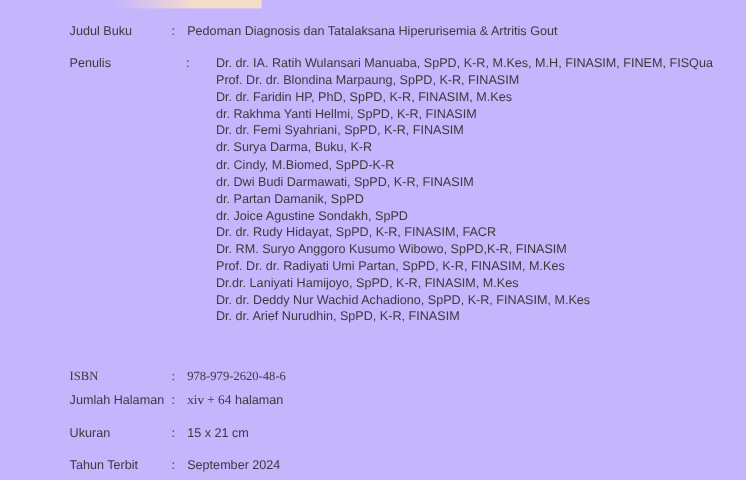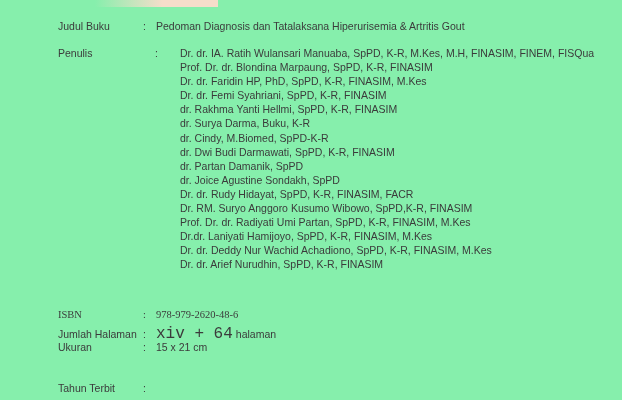--- a/index.html
+++ b/index.html
@@ -7,21 +7,21 @@
   body {
     background: #ffffff;
     font-family: "Liberation Sans", sans-serif;
     color: #3b3b3b;
     position: relative;
     overflow: hidden;
   }
   .page {
     position: absolute;
     inset: 0;
-    background: #86efac;
+    background: #c4b5fd;
   }
   .accent-bar {
     position: absolute;
     top: 0;
     left: 95px;
     width: 123px;
     height: 7px;
     background: linear-gradient(to right, rgba(246, 221, 202, 0), #f6ddca 55%);
   }
   .row {
@@ -33,27 +33,27 @@
     line-height: 14.1px;
     white-space: nowrap;
   }
   .label { width: 85px; flex: none; }
   .colon { width: 13px; flex: none; }
   .value { flex: none; }
   .row-judul  { top: 19px; }
   .row-penulis{ top: 46px; gap: 12px; }
   .row-isbn   { top: 308px; font-family: Liberation Serif, serif; }
   .row-jumlah { top: 327px; }
-  .row-ukuran { top: 340px; justify-content: center; }
+  .row-ukuran { top: 354px; justify-content: center; }
   .row-tahun  { top: 381px; }
   .authors { display: block; }
   .author-line { display: block; }
   .serif {
-    font-family: Liberation Mono, monospace;
-    font-size: 16px;
+    font-family: Liberation Serif, serif;
+    font-size: 11px;
     margin-top: 20px;
   }
   .suffix { margin-left: 3px; }
 </style>
 </head>
 <body>
 
 <div class="page">
 
   <div class="accent-bar"></div>
@@ -64,22 +64,22 @@
     <span class="value">Pedoman Diagnosis dan Tatalaksana Hiperurisemia &amp; Artritis Gout</span>
   </div>
 
   <div class="row row-penulis">
     <span class="label">Penulis</span>
     <span class="colon">:</span>
     <span class="authors">
       <span class="author-line">Dr. dr. IA. Ratih Wulansari Manuaba, SpPD, K-R, M.Kes, M.H, FINASIM, FINEM, FISQua</span>
       <span class="author-line">Prof. Dr. dr. Blondina Marpaung, SpPD, K-R, FINASIM</span>
       <span class="author-line">Dr. dr. Faridin HP, PhD, SpPD, K-R, FINASIM, M.Kes</span>
+      <span class="author-line">dr. Rakhma Yanti Hellmi, SpPD, K-R, FINASIM</span>
       <span class="author-line">Dr. dr. Femi Syahriani, SpPD, K-R, FINASIM</span>
-      <span class="author-line">dr. Rakhma Yanti Hellmi, SpPD, K-R, FINASIM</span>
       <span class="author-line">dr. Surya Darma, Buku, K-R</span>
       <span class="author-line">dr. Cindy, M.Biomed, SpPD-K-R</span>
       <span class="author-line">dr. Dwi Budi Darmawati, SpPD, K-R, FINASIM</span>
       <span class="author-line">dr. Partan Damanik, SpPD</span>
       <span class="author-line">dr. Joice Agustine Sondakh, SpPD</span>
       <span class="author-line">Dr. dr. Rudy Hidayat, SpPD, K-R, FINASIM, FACR</span>
       <span class="author-line">Dr. RM. Suryo Anggoro Kusumo Wibowo, SpPD,K-R, FINASIM</span>
       <span class="author-line">Prof. Dr. dr. Radiyati Umi Partan, SpPD, K-R, FINASIM, M.Kes</span>
       <span class="author-line">Dr.dr. Laniyati Hamijoyo, SpPD, K-R, FINASIM, M.Kes</span>
       <span class="author-line">Dr. dr. Deddy Nur Wachid Achadiono, SpPD, K-R, FINASIM, M.Kes</span>
@@ -103,15 +103,16 @@
 
   <div class="row row-ukuran">
     <span class="label">Ukuran</span>
     <span class="colon">:</span>
     <span class="value">15 x 21 cm</span>
   </div>
 
   <div class="row row-tahun">
     <span class="label">Tahun Terbit</span>
     <span class="colon">:</span>
+    <span class="value">September 2024</span>
   </div>
 
 </div>
 
 </body></html>

